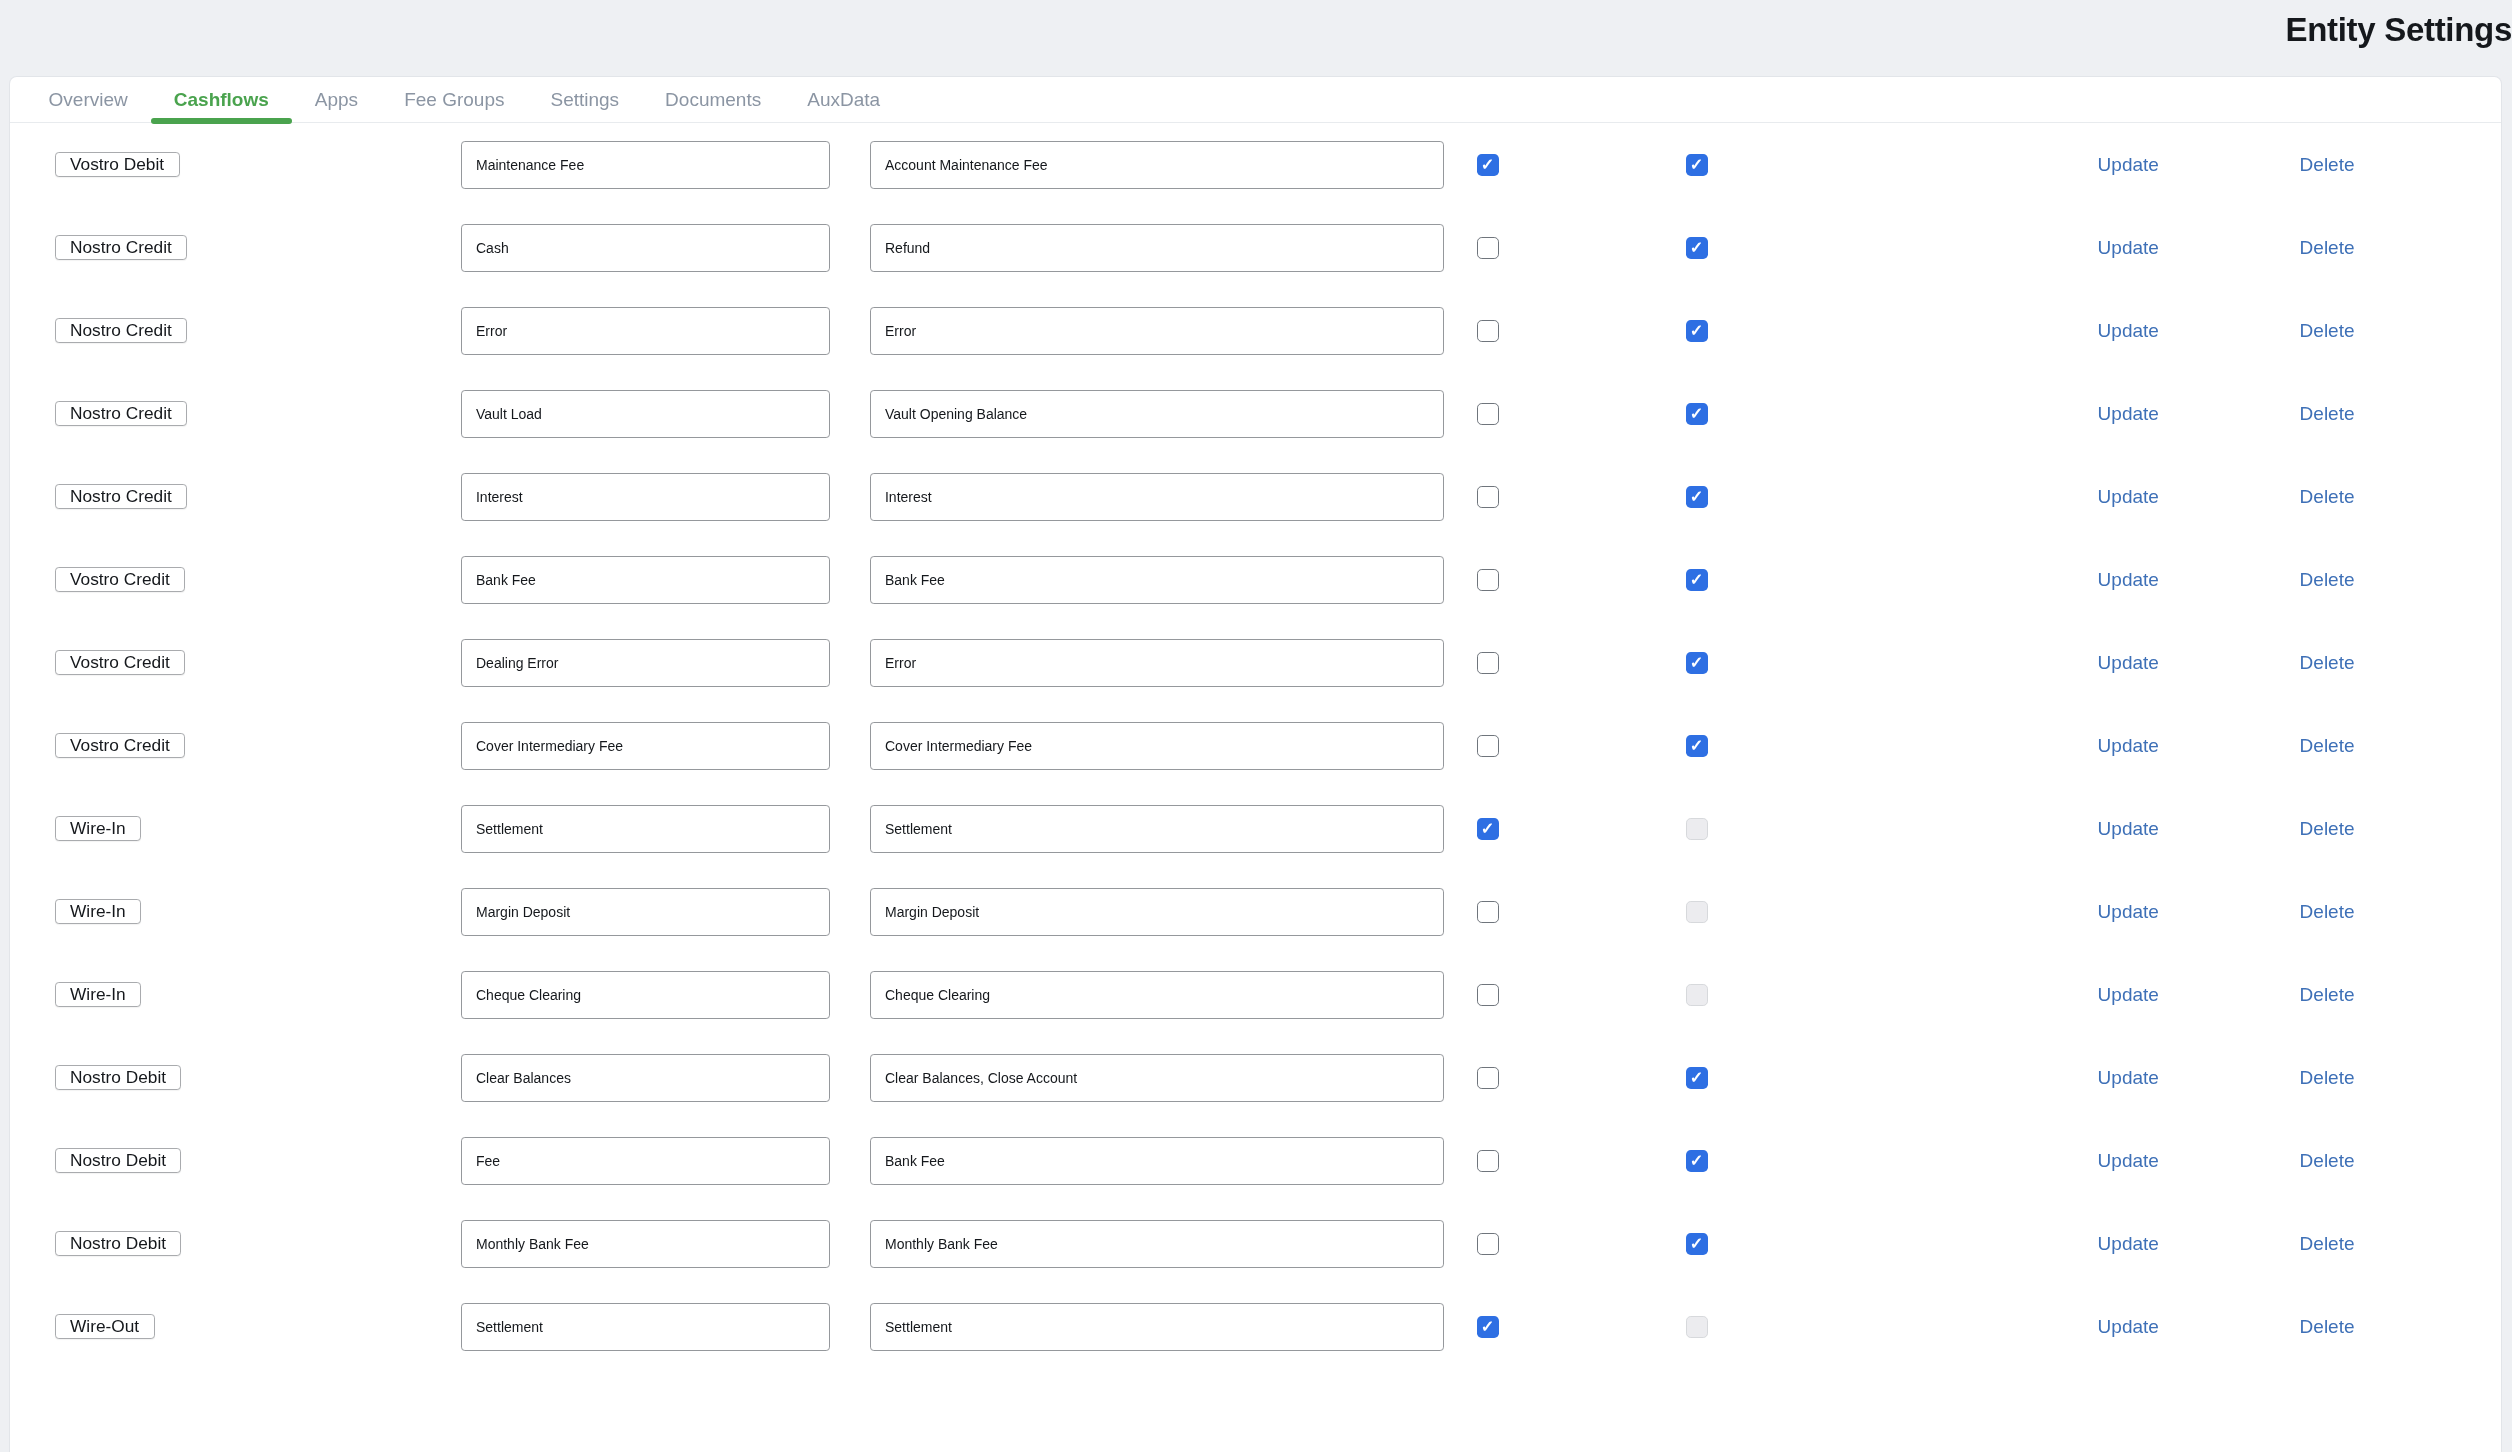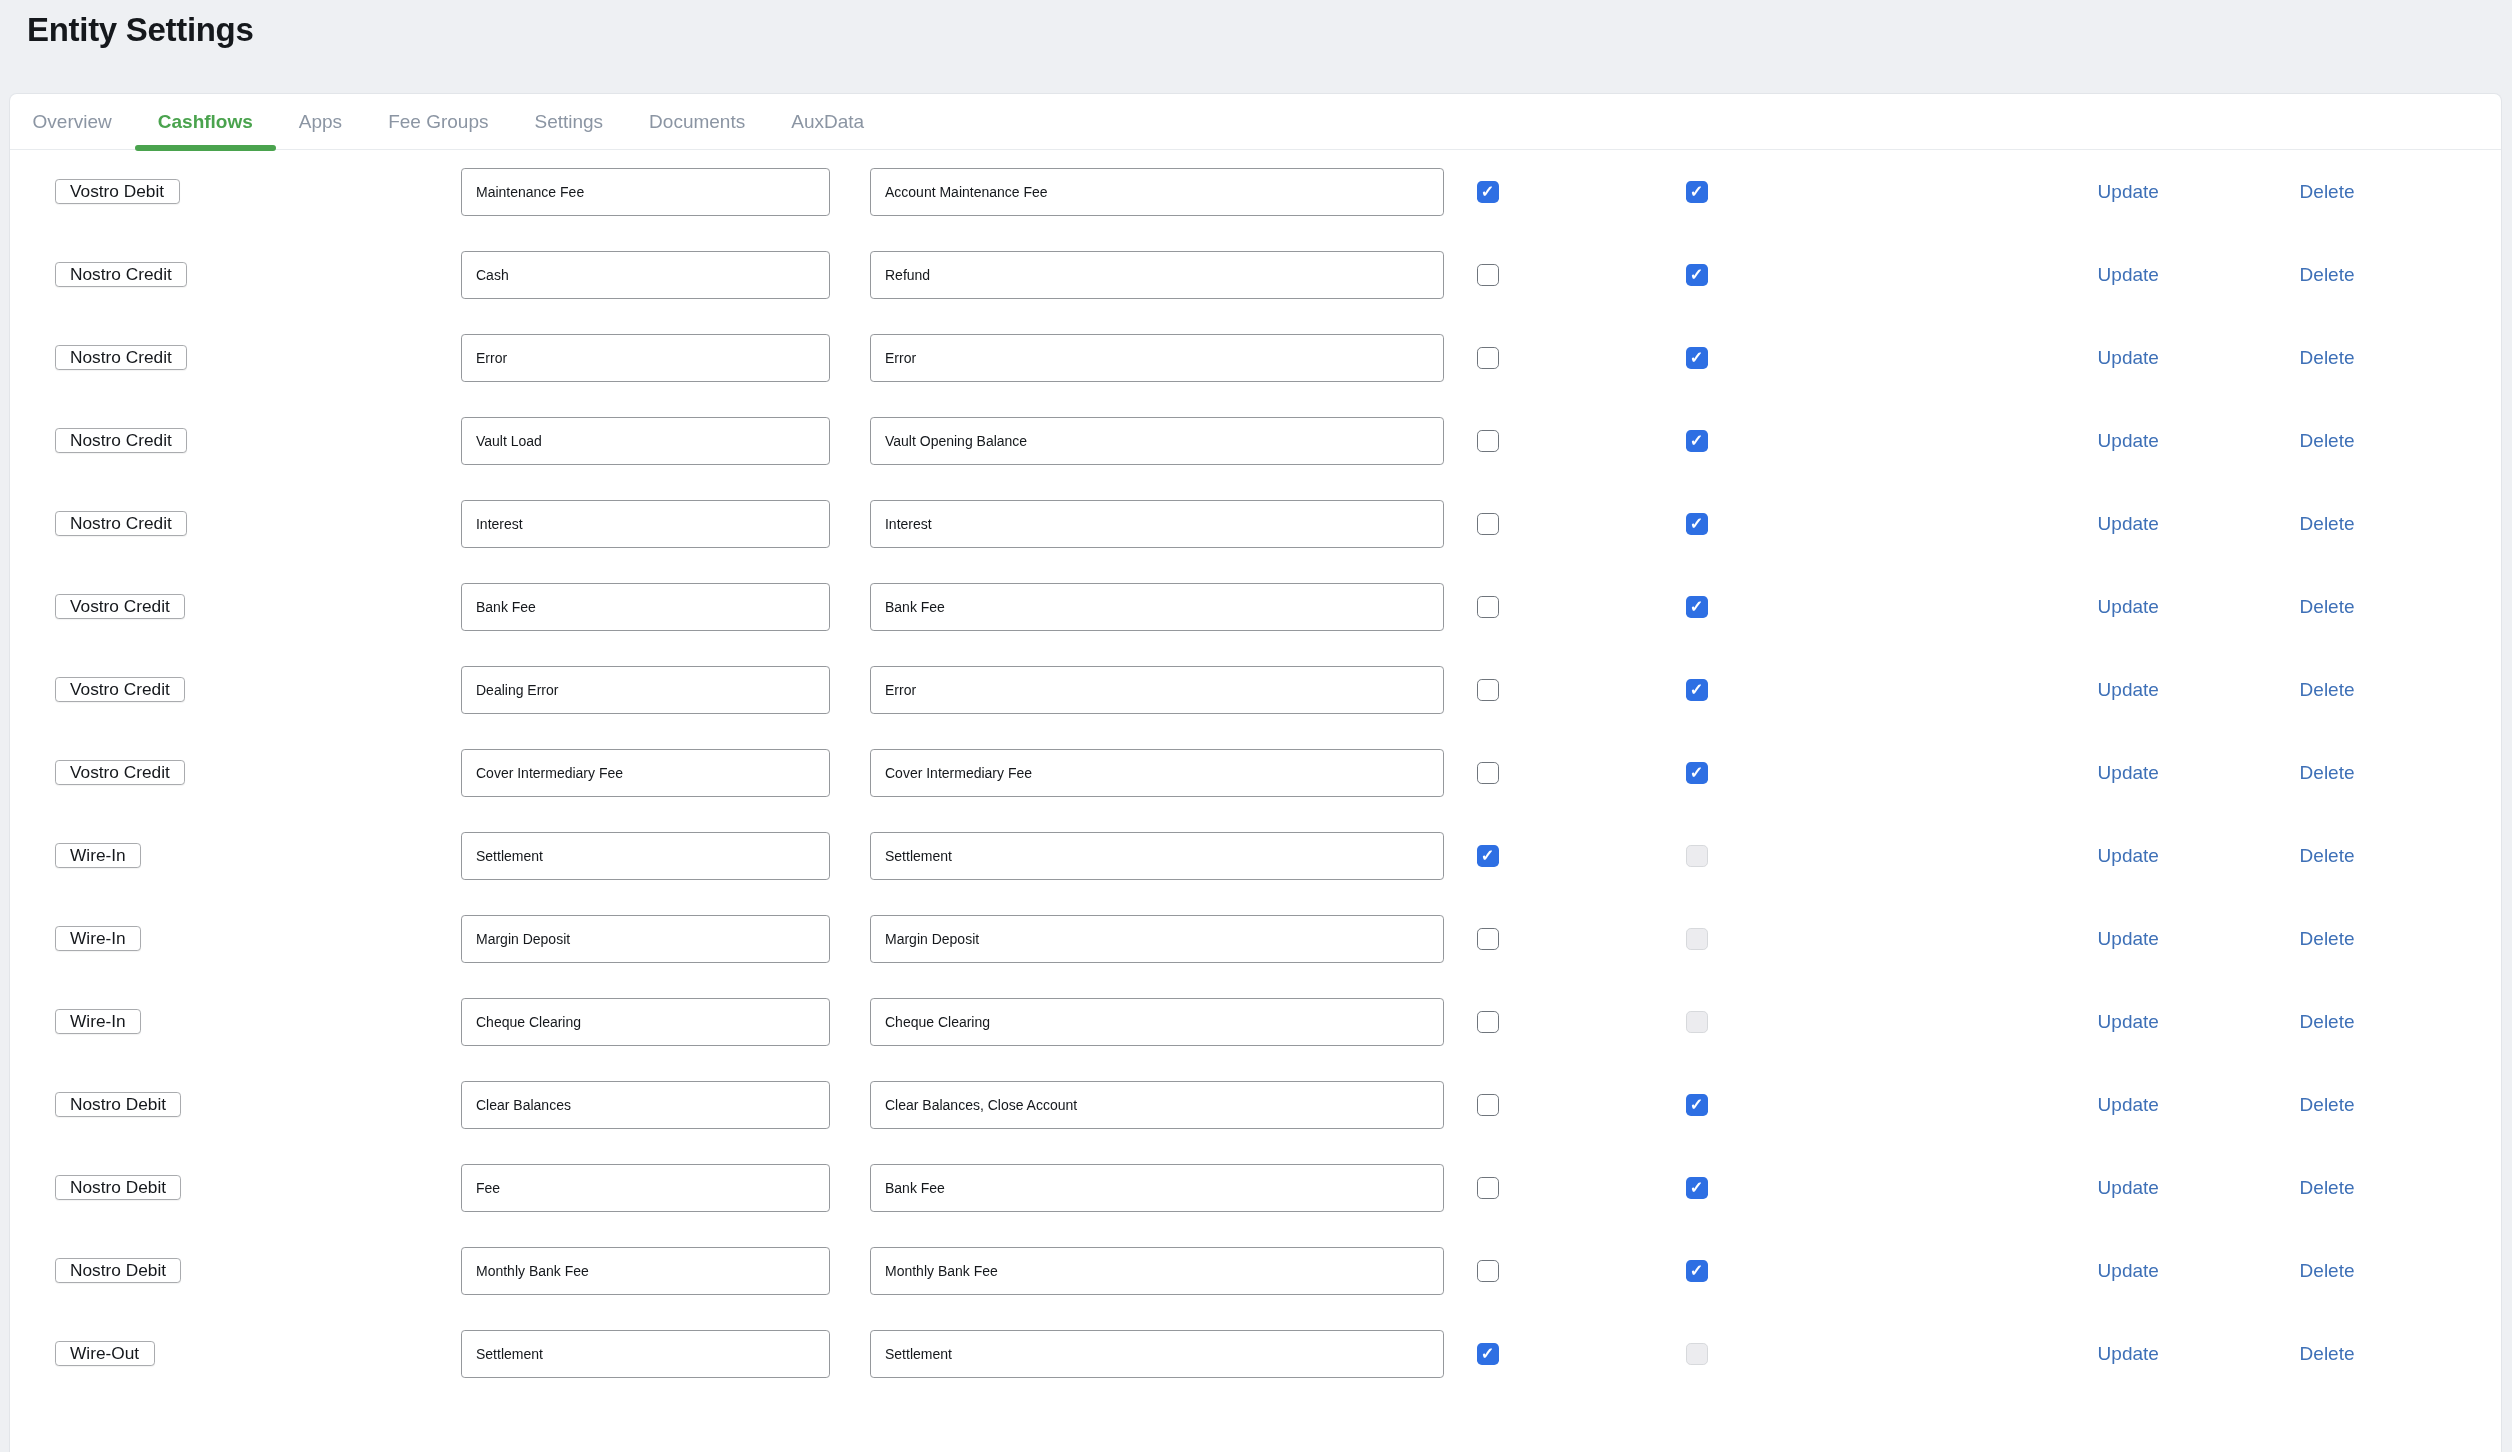--- a/index.html
+++ b/index.html
@@ -13,29 +13,29 @@
     --header-text:#3a3e45;
     --input-border:#95989c;
     --badge-border:#a9abae;
   }
   *{box-sizing:border-box;}
   html,body{margin:0;padding:0;}
   body{font-family:"Liberation Sans",sans-serif;}
   .viewport{
     width:2512px;height:1452px;overflow:hidden;background:var(--bg);position:relative;
   }
-  .topbar{padding:11.5px 0 0 27px;height:93px;}
+  .topbar{padding:11.5px 0 0 27px;height:76px;text-align:right;}
   .page-title{font-size:33px;font-weight:700;color:var(--text-dark);letter-spacing:-0.3px;line-height:35px;}
   .card{
     margin-left:8.6px;width:2493px;height:1380px;background:#fff;
     border:1px solid var(--card-border);border-bottom:none;border-radius:7.7px 7.7px 0 0;
   }
   .tab-bar{
-    display:flex;align-items:stretch;height:56px;border-bottom:1.9px solid #e8ebee;
-    padding-left:0;
+    display:flex;align-items:stretch;height:46px;border-bottom:1.9px solid #e8ebee;
+    padding-left:16px;
   }
   .tab{
     position:relative;display:flex;align-items:center;padding:0 23px;
     font-size:19px;color:var(--tab-inactive);cursor:pointer;white-space:nowrap;
   }
   .tab.active{color:var(--accent-green);font-weight:700;}
   .tab.active::after{
     content:"";position:absolute;left:0;right:0;bottom:-1.9px;height:5.8px;
     background:var(--accent-green);border-radius:2.9px;
   }

